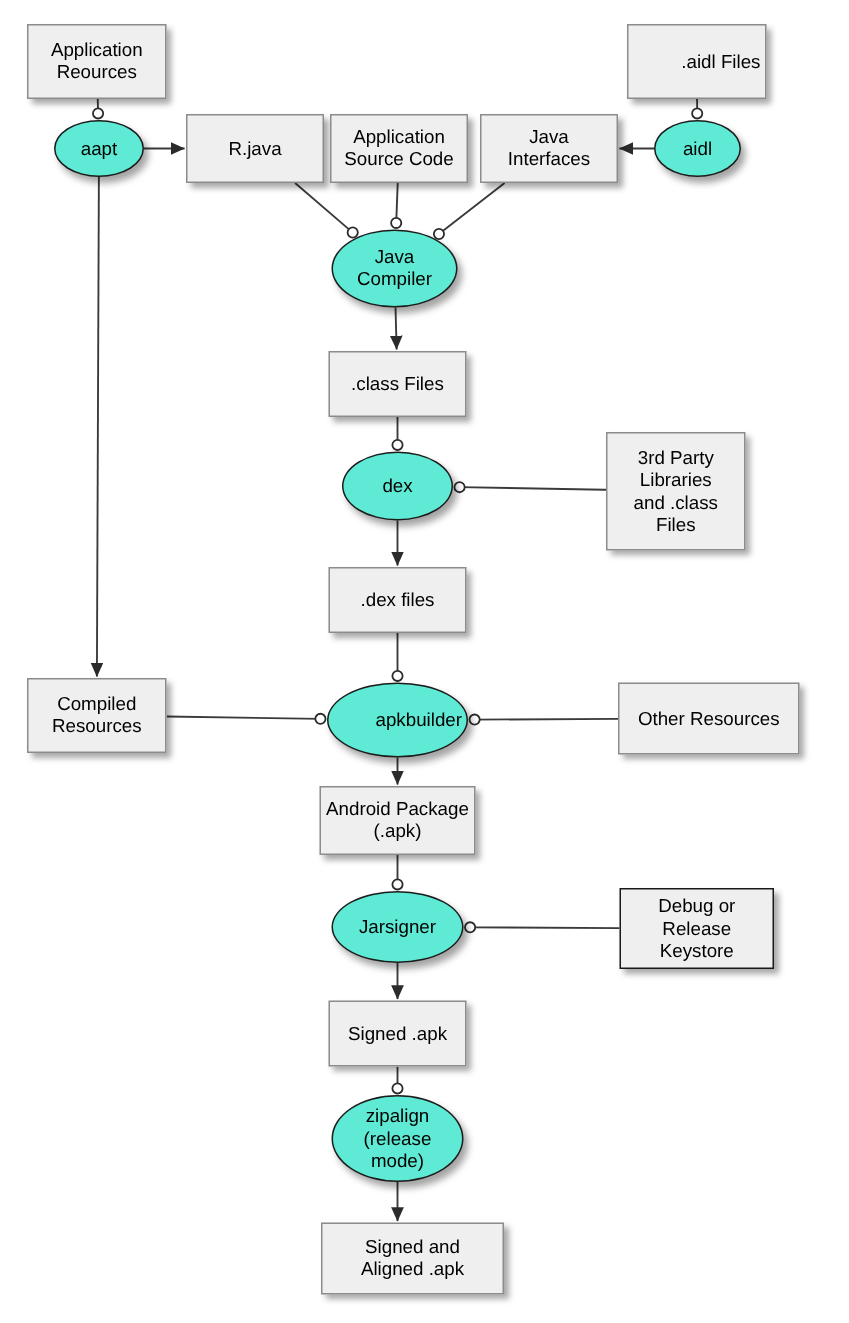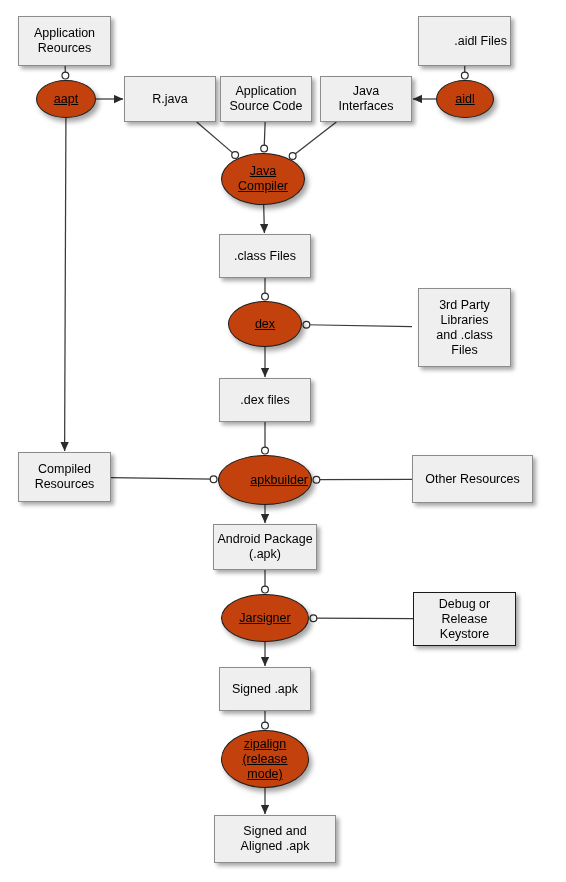--- a/index.html
+++ b/index.html
@@ -38,25 +38,24 @@
   }
   .node-box {
     background: #efefef;
     border: 1px solid #8c8c8c;
     box-shadow: 3px 3px 4px rgba(0,0,0,0.34);
   }
   .node-box.strong {
     border: 1px solid #1a1a1a;
   }
   .node-ellipse {
-    background: #c2410c;
+    background: #5eead4;
     border: 1.4px solid #1c1c1c;
     border-radius: 50%;
     box-shadow: 3px 4px 5px rgba(0,0,0,0.36);
-    text-decoration: underline;
   }
   .node-label {
     display: block;
     padding: 0 3px;
     white-space: pre-line;
   }
 </style>
 </head>
 <body>
 
@@ -134,21 +133,21 @@
       <div class="node node-ellipse" style="left: 221px; top: 153px; width: 84px; height: 52px;">
         <span class="node-label">Java
 Compiler</span>
       </div>
       <div class="node node-box" style="left: 219px; top: 234px; width: 92px; height: 44px;">
         <span class="node-label">.class Files</span>
       </div>
       <div class="node node-ellipse" style="left: 228px; top: 301px; width: 74px; height: 46px; justify-content: center;">
         <span class="node-label">dex</span>
       </div>
-      <div class="node node-box" style="left: 418px; top: 288px; width: 93px; height: 79px; justify-content: center;">
+      <div class="node node-box" style="left: 404px; top: 288px; width: 93px; height: 79px; justify-content: center;">
         <span class="node-label">3rd Party
 Libraries
 and .class
 Files</span>
       </div>
       <div class="node node-box" style="left: 219px; top: 378px; width: 92px; height: 44px; align-items: center;">
         <span class="node-label">.dex files</span>
       </div>
       <div class="node node-box" style="left: 18px; top: 452px; width: 93px; height: 50px; align-items: center;">
         <span class="node-label">Compiled

